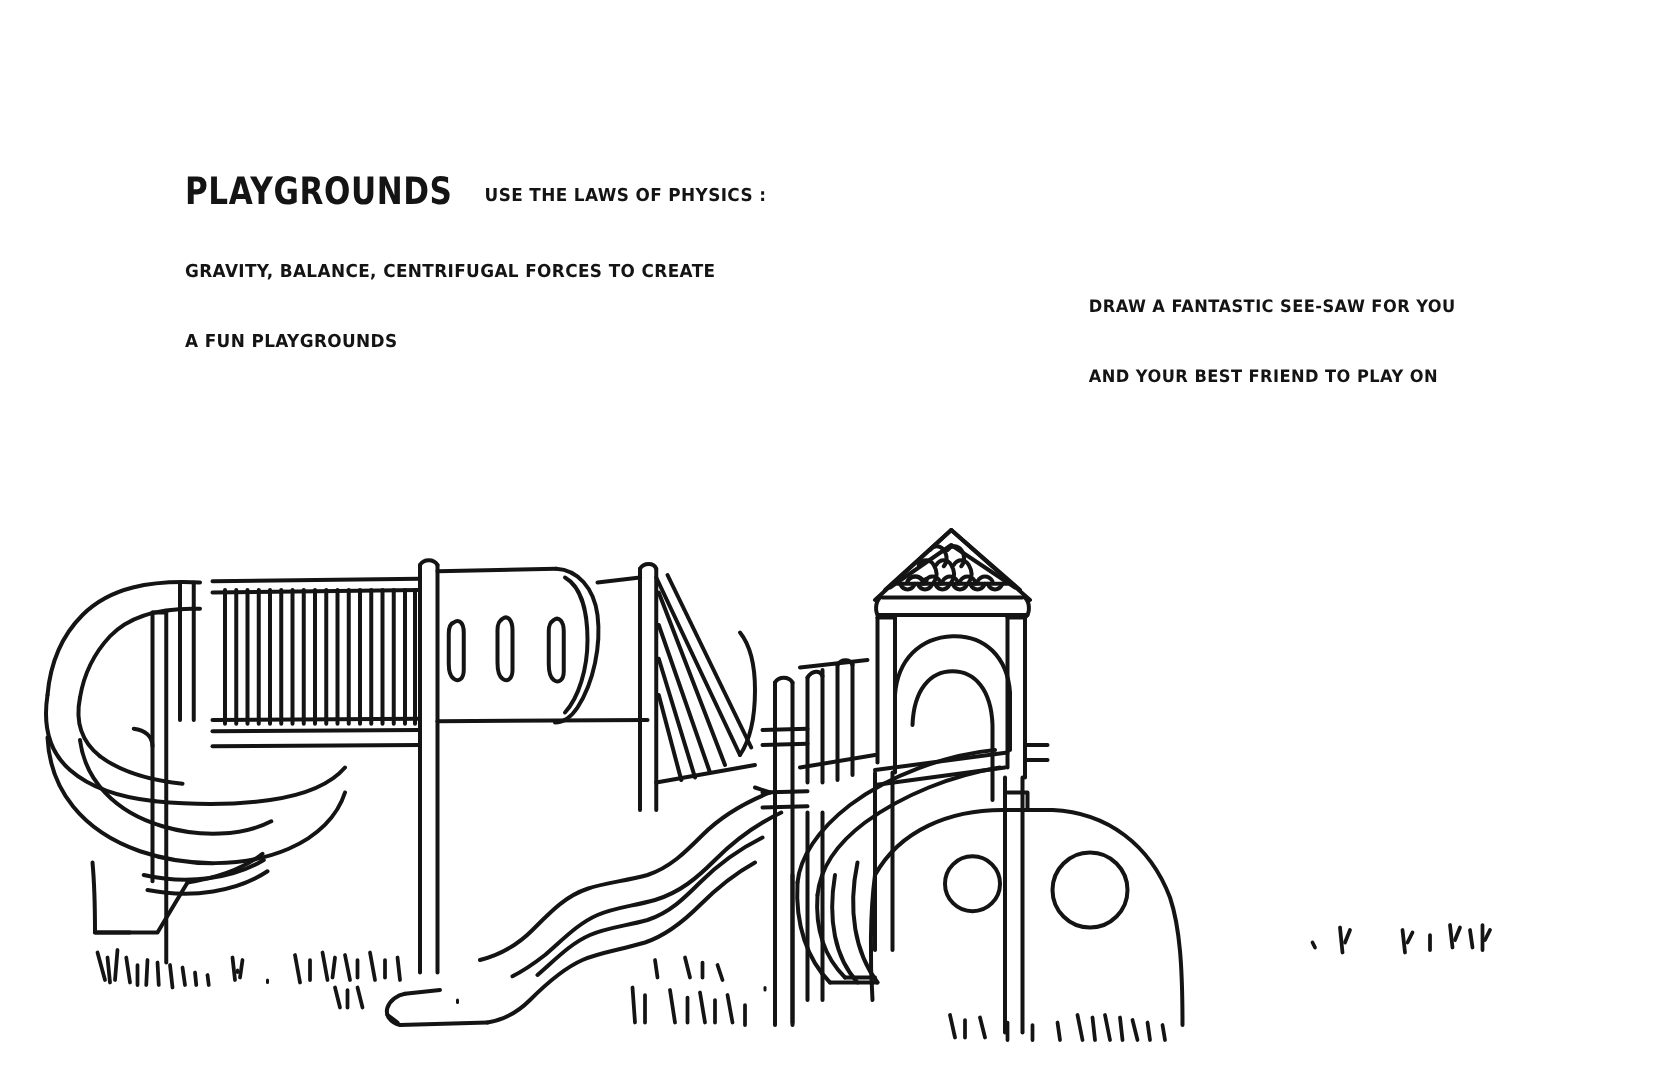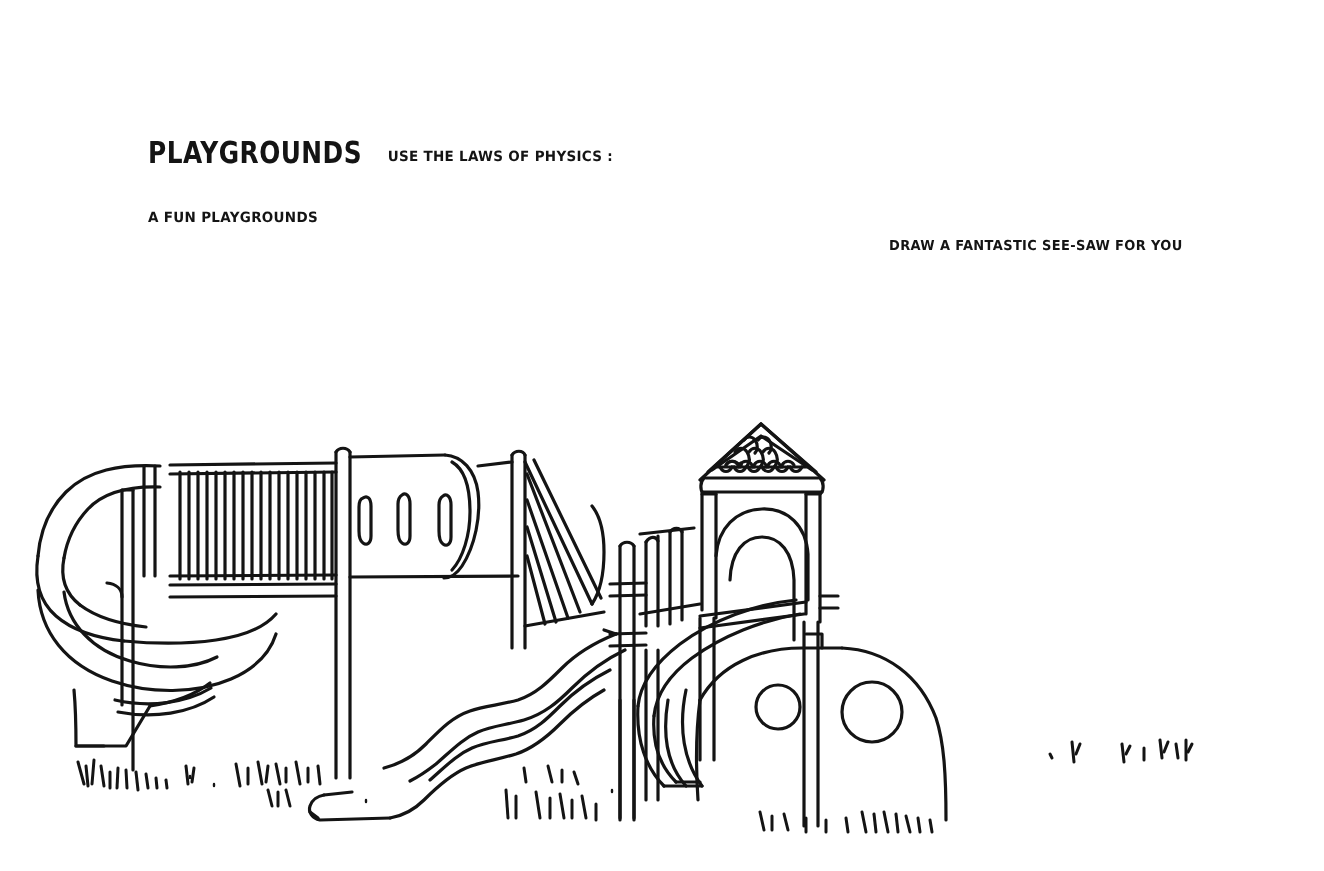--- a/index.html
+++ b/index.html
@@ -75,43 +75,44 @@
     width: 320px;
   }
   .prompt-line {
     font-size: 13px;
     font-weight: 700;
     letter-spacing: 0.35px;
     display: block;
     transform: scaleY(1.06);
     transform-origin: left top;
     line-height: 1.35;
-    margin-left: 18px;
   }
   #drawing {
     position: absolute;
     left: 0;
     top: 0;
     width: 1324px;
     height: 871px;
     pointer-events: none;
   }
 </style>
 </head>
 <body>
 
 <div id="page">
 
   <div class="hand-text" id="title-block">
     <span id="title-line"><span id="title-word">PLAYGROUNDS</span><span id="title-rest">USE THE LAWS OF PHYSICS :</span></span>
+    <span class="body-line">GRAVITY, BALANCE, CENTRIFUGAL FORCES TO CREATE</span>
     <span class="body-line">A FUN PLAYGROUNDS</span>
   </div>
 
   <div class="hand-text" id="prompt-block">
     <span class="prompt-line">DRAW A FANTASTIC SEE-SAW FOR YOU</span>
+    <span class="prompt-line">AND YOUR BEST FRIEND TO PLAY ON</span>
   </div>
 
   <svg id="drawing" viewBox="0 0 1324 871" xmlns="http://www.w3.org/2000/svg">
     <g fill="none" stroke="#141414" stroke-width="3.2" stroke-linecap="round" stroke-linejoin="round">
 
       <g>
 
         <path d="M160 466 C120 464 88 470 66 492 C48 510 40 533 38 556"></path>
 
         <path d="M160 487 C128 486 104 492 88 509 C74 524 67 540 64 558"></path>

